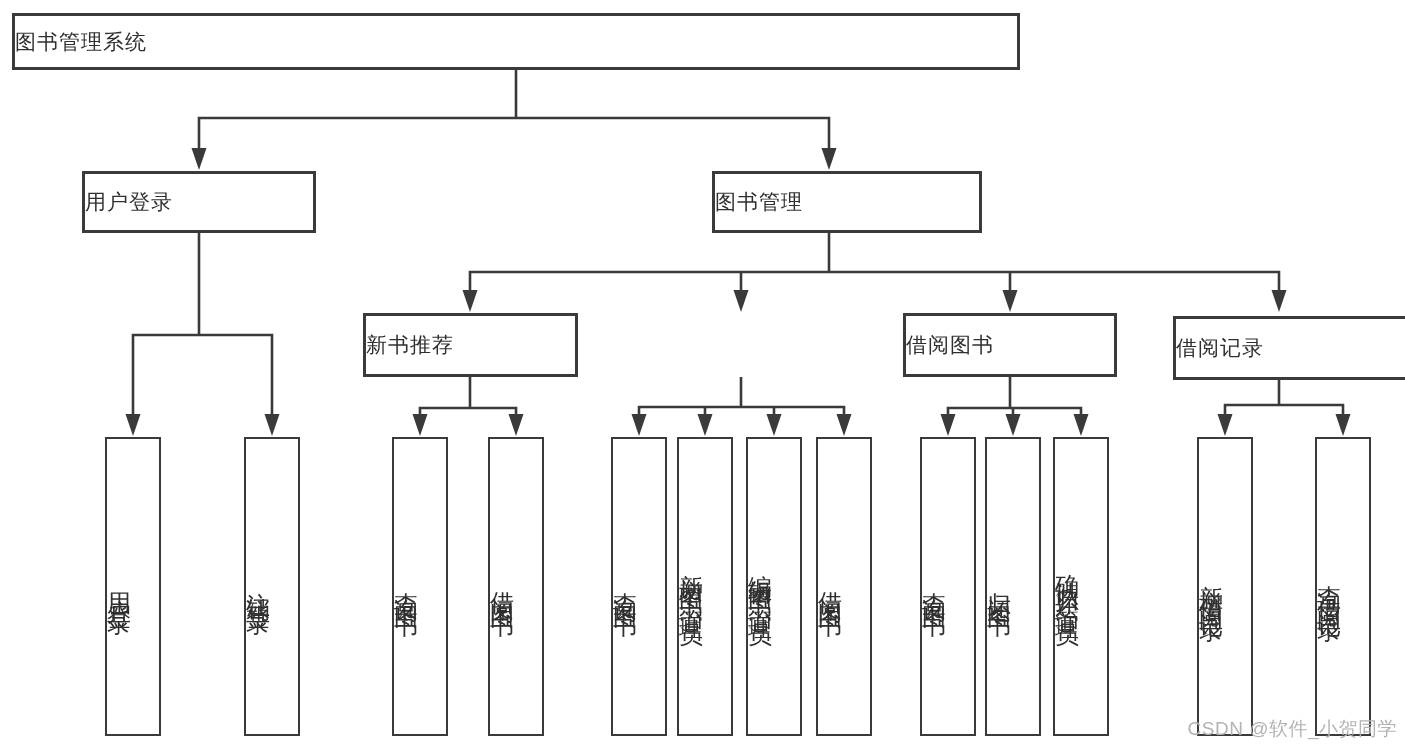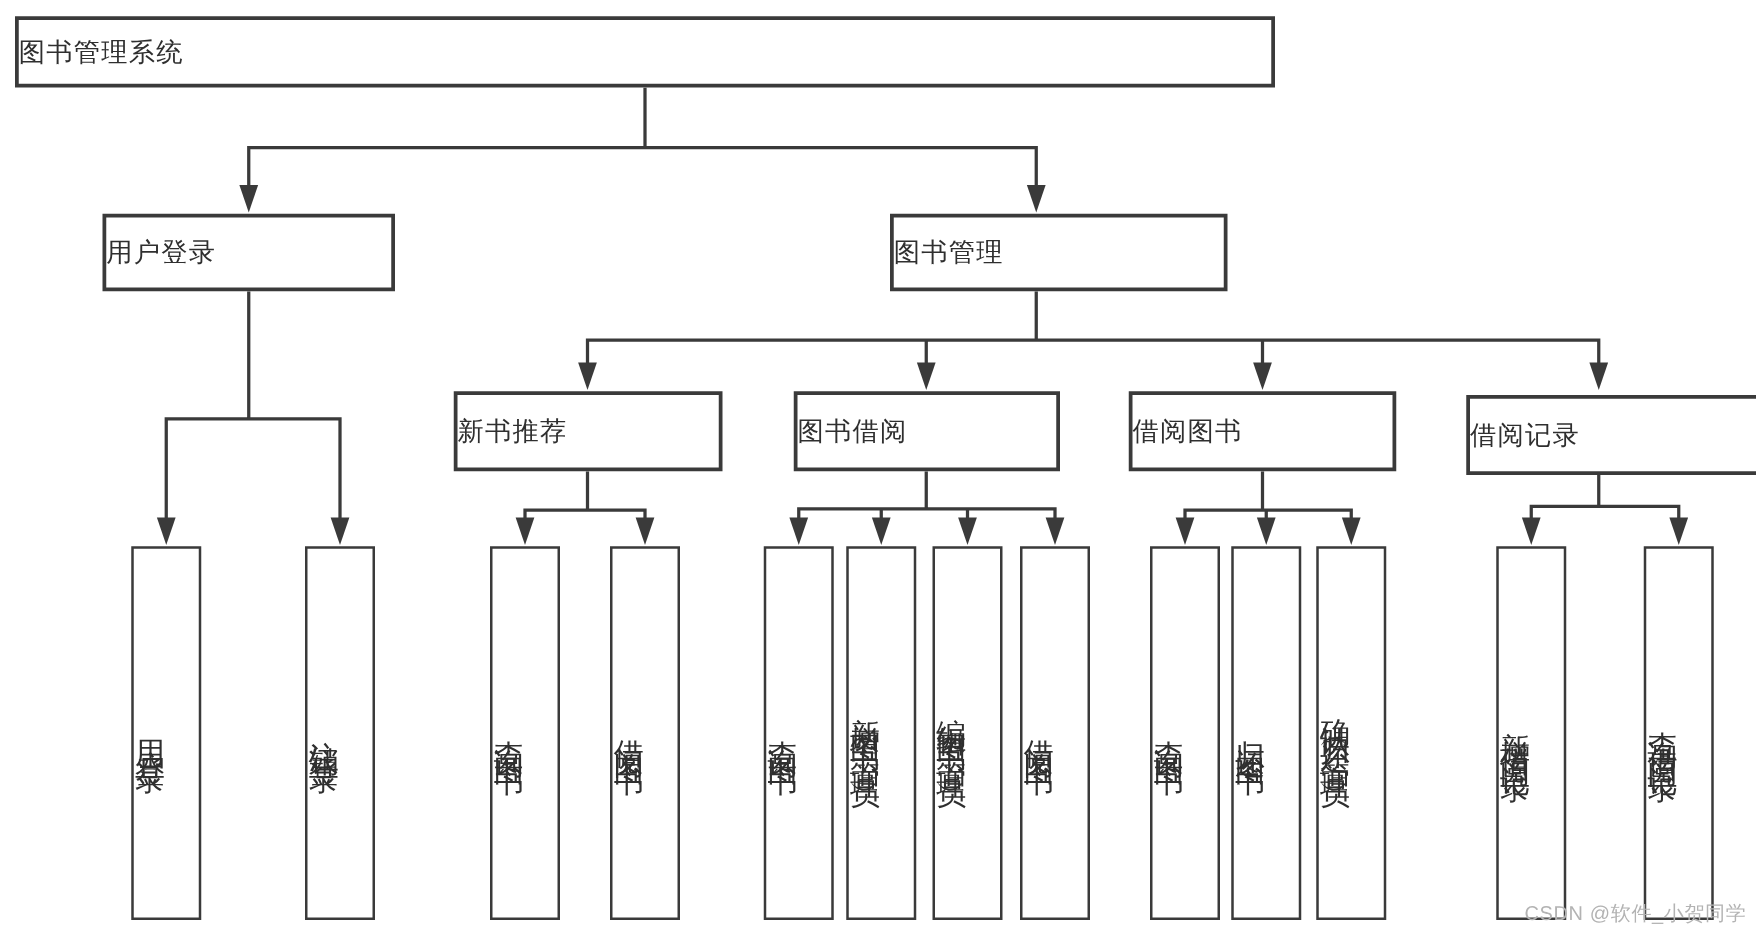--- a/index.html
+++ b/index.html
@@ -47,21 +47,21 @@
     text-orientation: mixed;
     font-size: 24px;
     letter-spacing: 7px;
     line-height: 1;
     white-space: nowrap;
   }
   .watermark {
     position: absolute;
     right: 8px;
     bottom: 5px;
-    font-size: 16px;
+    font-size: 19px;
     color: #b3b3b3;
     z-index: 3;
     white-space: nowrap;
     letter-spacing: 0.5px;
   }
 </style>
 </head>
 <body>
 
 <div class="canvas">
@@ -127,23 +127,20 @@
   <div class="box" style="left:82px; top:171px; width:234px; height:62px">
     <span class="hlabel">用户登录</span>
   </div>
   <div class="box" style="left:712px; top:171px; width:270px; height:62px">
     <span class="hlabel">图书管理</span>
   </div>
 
   <div class="box" style="left:363px; top:313px; width:215px; height:64px">
     <span class="hlabel">新书推荐</span>
   </div>
-  <div class="box" style="left:635px; top:313px; width:213px; height:64px">
-    <span class="hlabel">图书借阅</span>
-  </div>
   <div class="box" style="left:903px; top:313px; width:214px; height:64px">
     <span class="hlabel">借阅图书</span>
   </div>
   <div class="box" style="left:1173px; top:316px; width:235px; height:64px">
     <span class="hlabel">借阅记录</span>
   </div>
 
   <div class="box leaf" style="left:105px; top:437px; width:56px; height:299px">
     <span class="vlabel">用户登录</span>
   </div>

